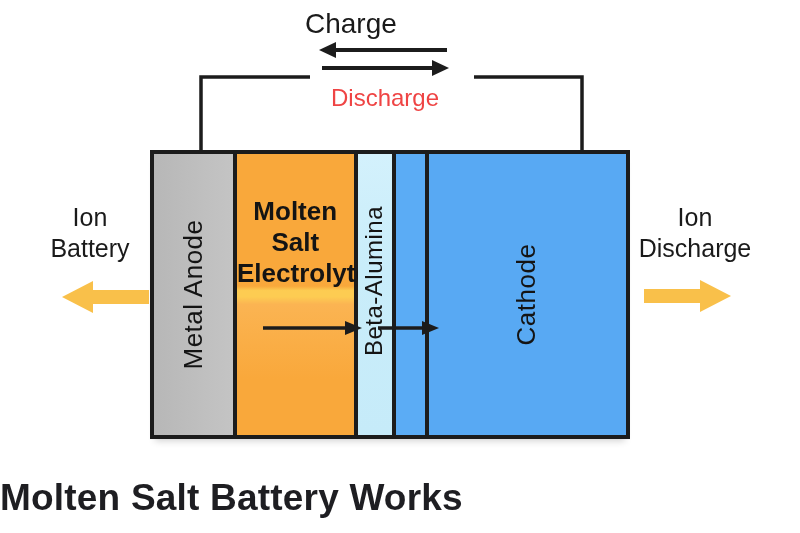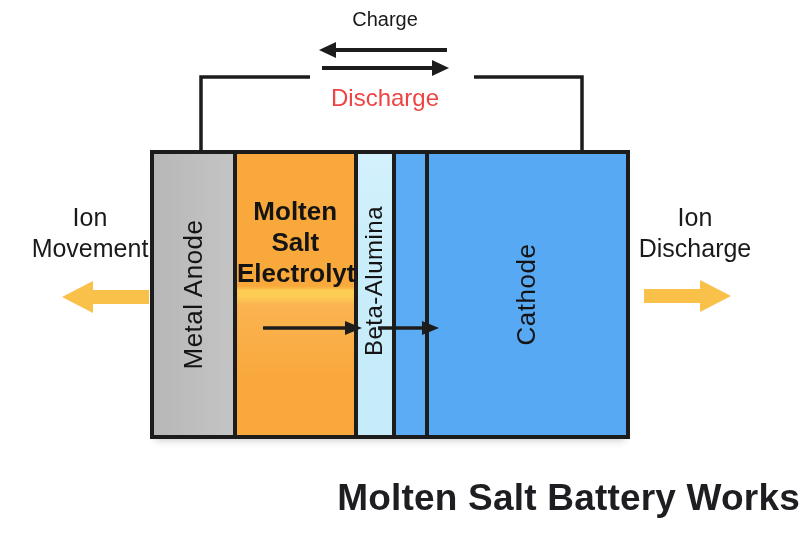--- a/index.html
+++ b/index.html
@@ -15,21 +15,21 @@
     overflow:hidden;
   }
   .svg-overlay{
     position:absolute;left:0;top:0;width:800px;height:533px;
     pointer-events:none;
     z-index:5;
   }
   
   .charge-label{
     position:absolute;left:305px;top:8px;width:160px;
-    text-align:center;font-size:20px;color:#1a1a1a;
+    font-size:28px;color:#1a1a1a;
     z-index:6;
   }
   .discharge-label{
     position:absolute;left:305px;top:84px;width:160px;
     text-align:center;font-size:24px;color:#ef4444;
     z-index:6;
   }
   
   .cell{
     position:absolute;left:150px;top:150px;
@@ -79,21 +79,21 @@
     z-index:3;
   }
   .ion-right{
     position:absolute;left:620px;top:202px;width:150px;
     text-align:center;font-size:25px;line-height:31px;color:#1a1a1a;
     z-index:3;
   }
   
   .title{
     position:absolute;left:0;top:477px;width:800px;
-    text-align:right;
+    text-align:left;
     font-size:37px;font-weight:bold;color:#1e1e22;
     letter-spacing:0.2px;
     z-index:3;
   }
 </style>
 </head>
 <body>
 
 <div class="canvas">
 
@@ -143,21 +143,21 @@
       <span class="vlabel">Beta-Alumina</span>
     </div>
     <div class="layer layer-collector"></div>
     <div class="layer layer-cathode">
       <span class="vlabel">Cathode</span>
     </div>
   </div>
 
   <div class="ion-left">
     <div>Ion</div>
-    <div>Movement</div>
+    <div>Battery</div>
   </div>
   <div class="ion-right">
     <div>Ion</div>
     <div>Discharge</div>
   </div>
 
   <div class="title">Molten Salt Battery Works</div>
 
 </div>
 

